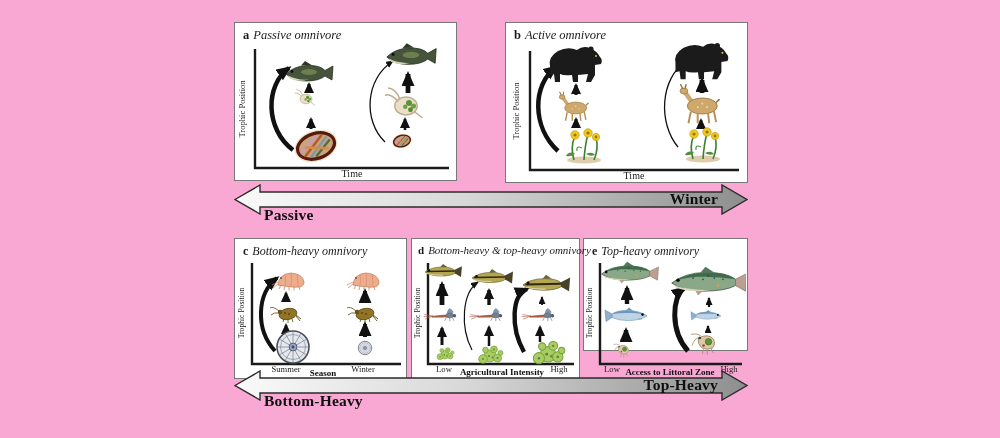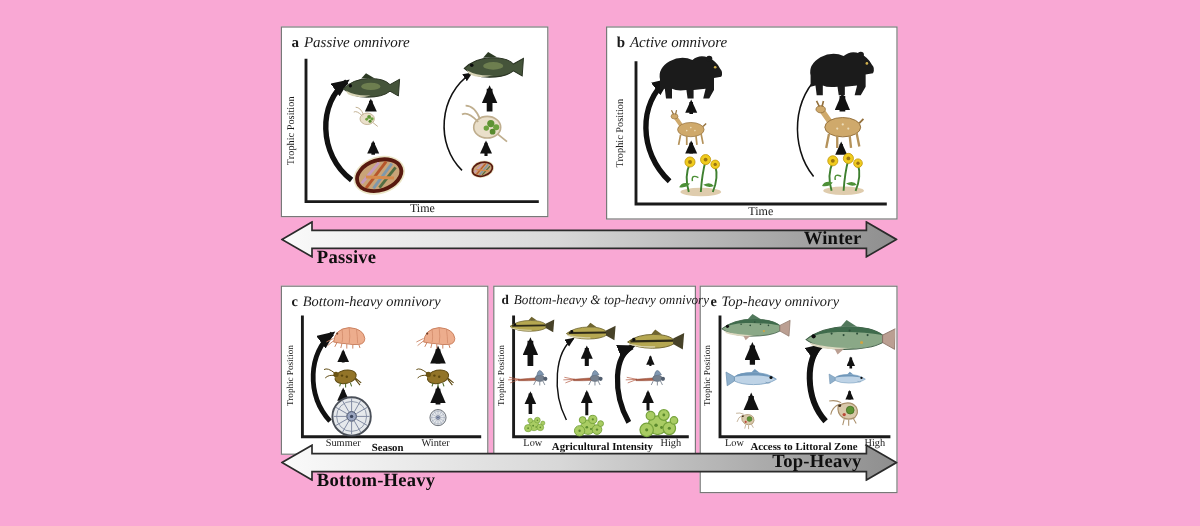--- a/index.html
+++ b/index.html
@@ -340,21 +340,21 @@
 
       <path class="arrow" d="M128,103 L128,88" stroke-width="2.5" marker-end="url(#mM)"></path>
       <path class="arrow" d="M130,66 L130,58" stroke-width="1.8" marker-end="url(#mS)"></path>
       <path class="arrow" d="M112,113 C98,88 100,56 115,50" stroke-width="4.4" marker-end="url(#mL)"></path>
       <use href="#g-algae" xlink:href="#g-algae" transform="translate(136,114) scale(1.3)"></use>
       <use href="#g-mayfly" xlink:href="#g-mayfly" transform="translate(129,75) scale(0.85)"></use>
       <use href="#g-minnow" xlink:href="#g-minnow" transform="translate(134,46) scale(1.15)"></use>
     </svg>
   </section>
 
-  <section class="panel" style="left:583px;top:238px;width:165px;height:173px;">
+  <section class="panel" style="left:583px;top:238px;width:165px;height:113px;">
     <div class="ptitle t11">
       <span class="letter">e</span><span class="ital">Top-heavy omnivory</span>
     </div>
     <svg class="plot" width="162" height="138" viewBox="0 0 162 138">
       <path class="axis" d="M16,24 L16,125 L158,125"></path>
       <text class="ylab ylab-sm" transform="translate(8,74) rotate(-90)" text-anchor="middle">Trophic Position</text>
       <text class="tick" x="28" y="133" text-anchor="middle">Low</text>
       <text class="tick" x="145" y="133" text-anchor="middle">High</text>
       <text class="xlab-b" x="86" y="136" text-anchor="middle">Access to Littoral Zone</text>
 

